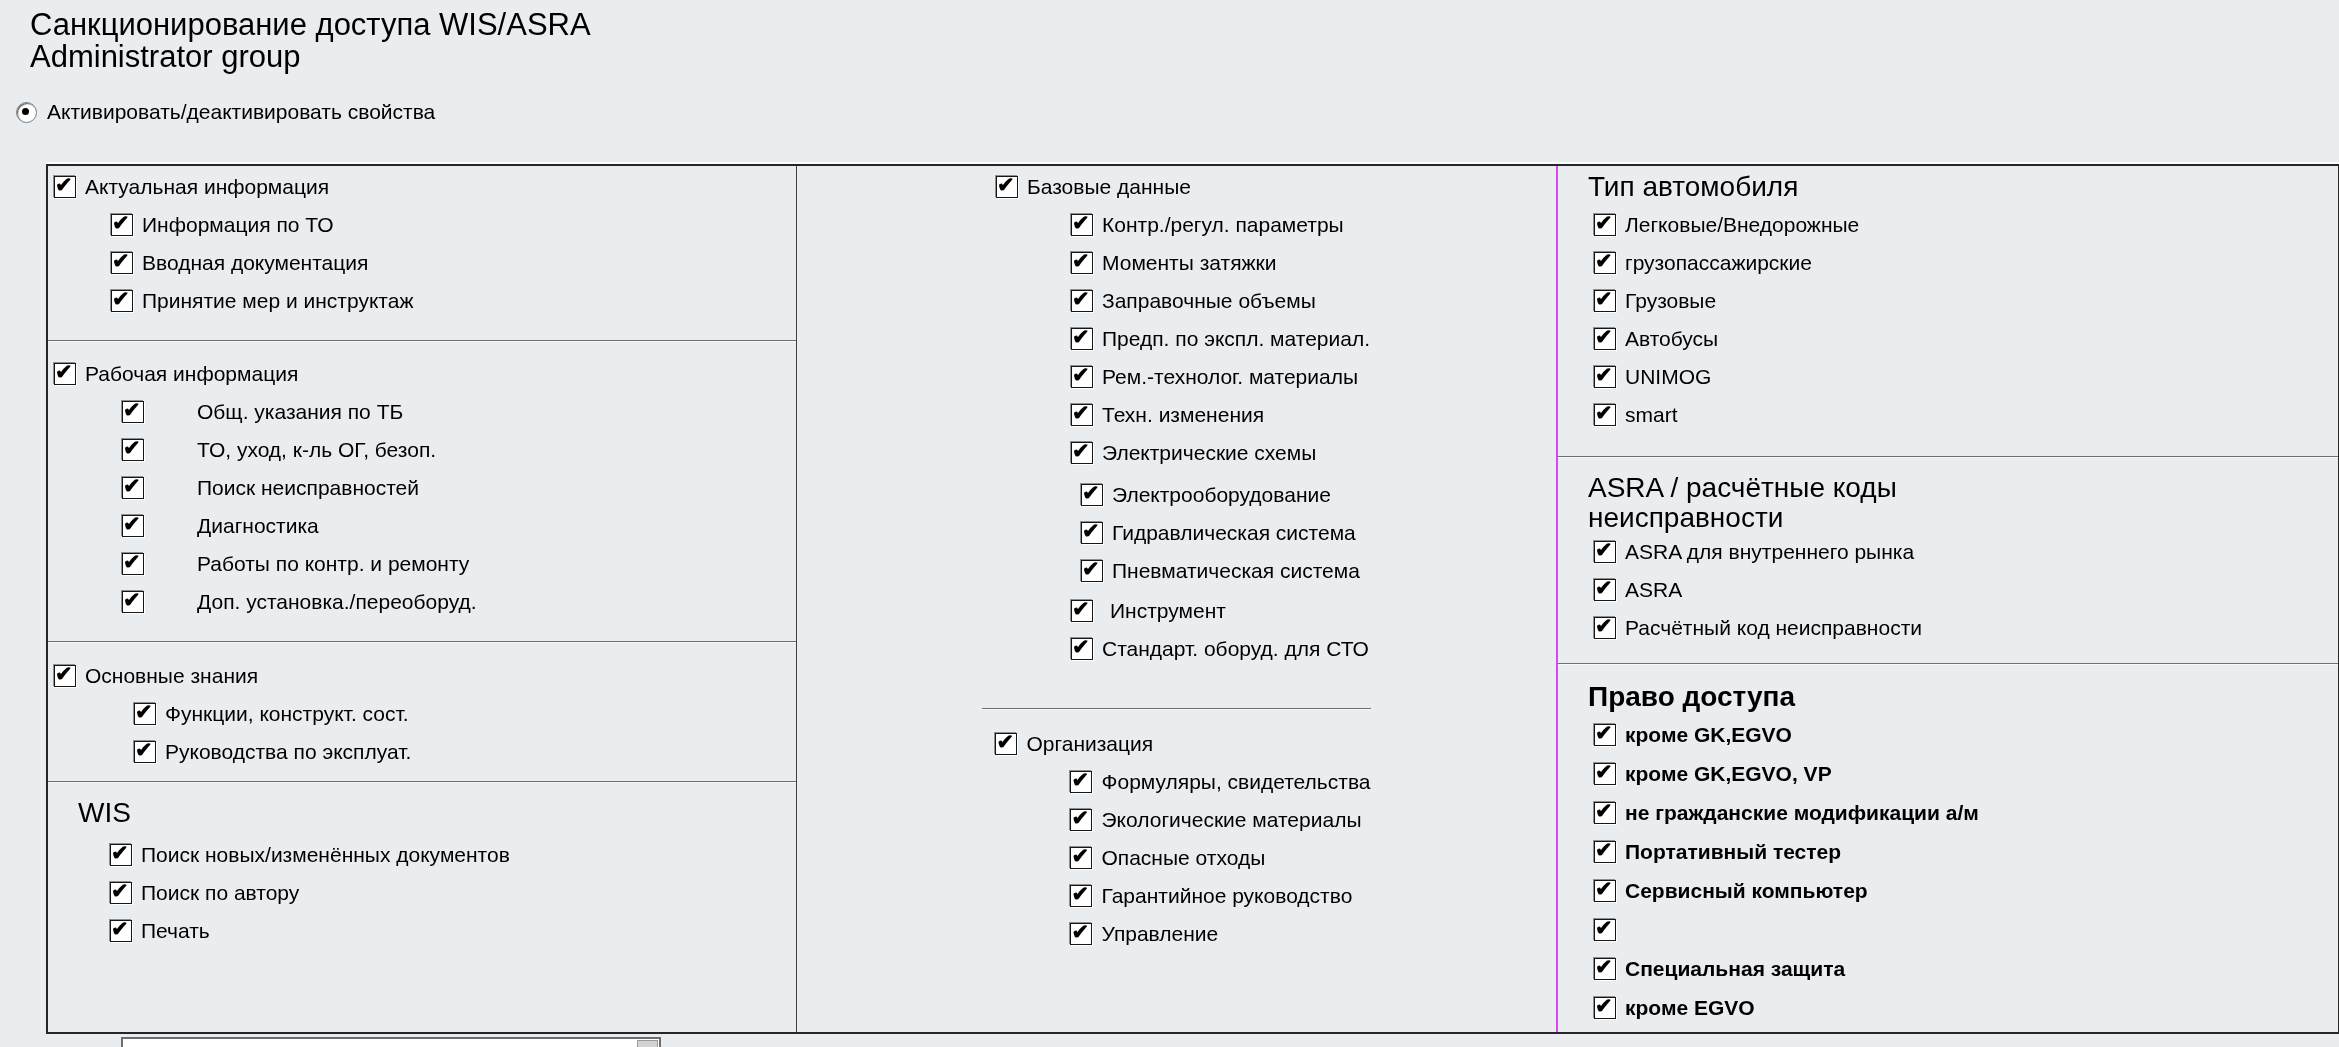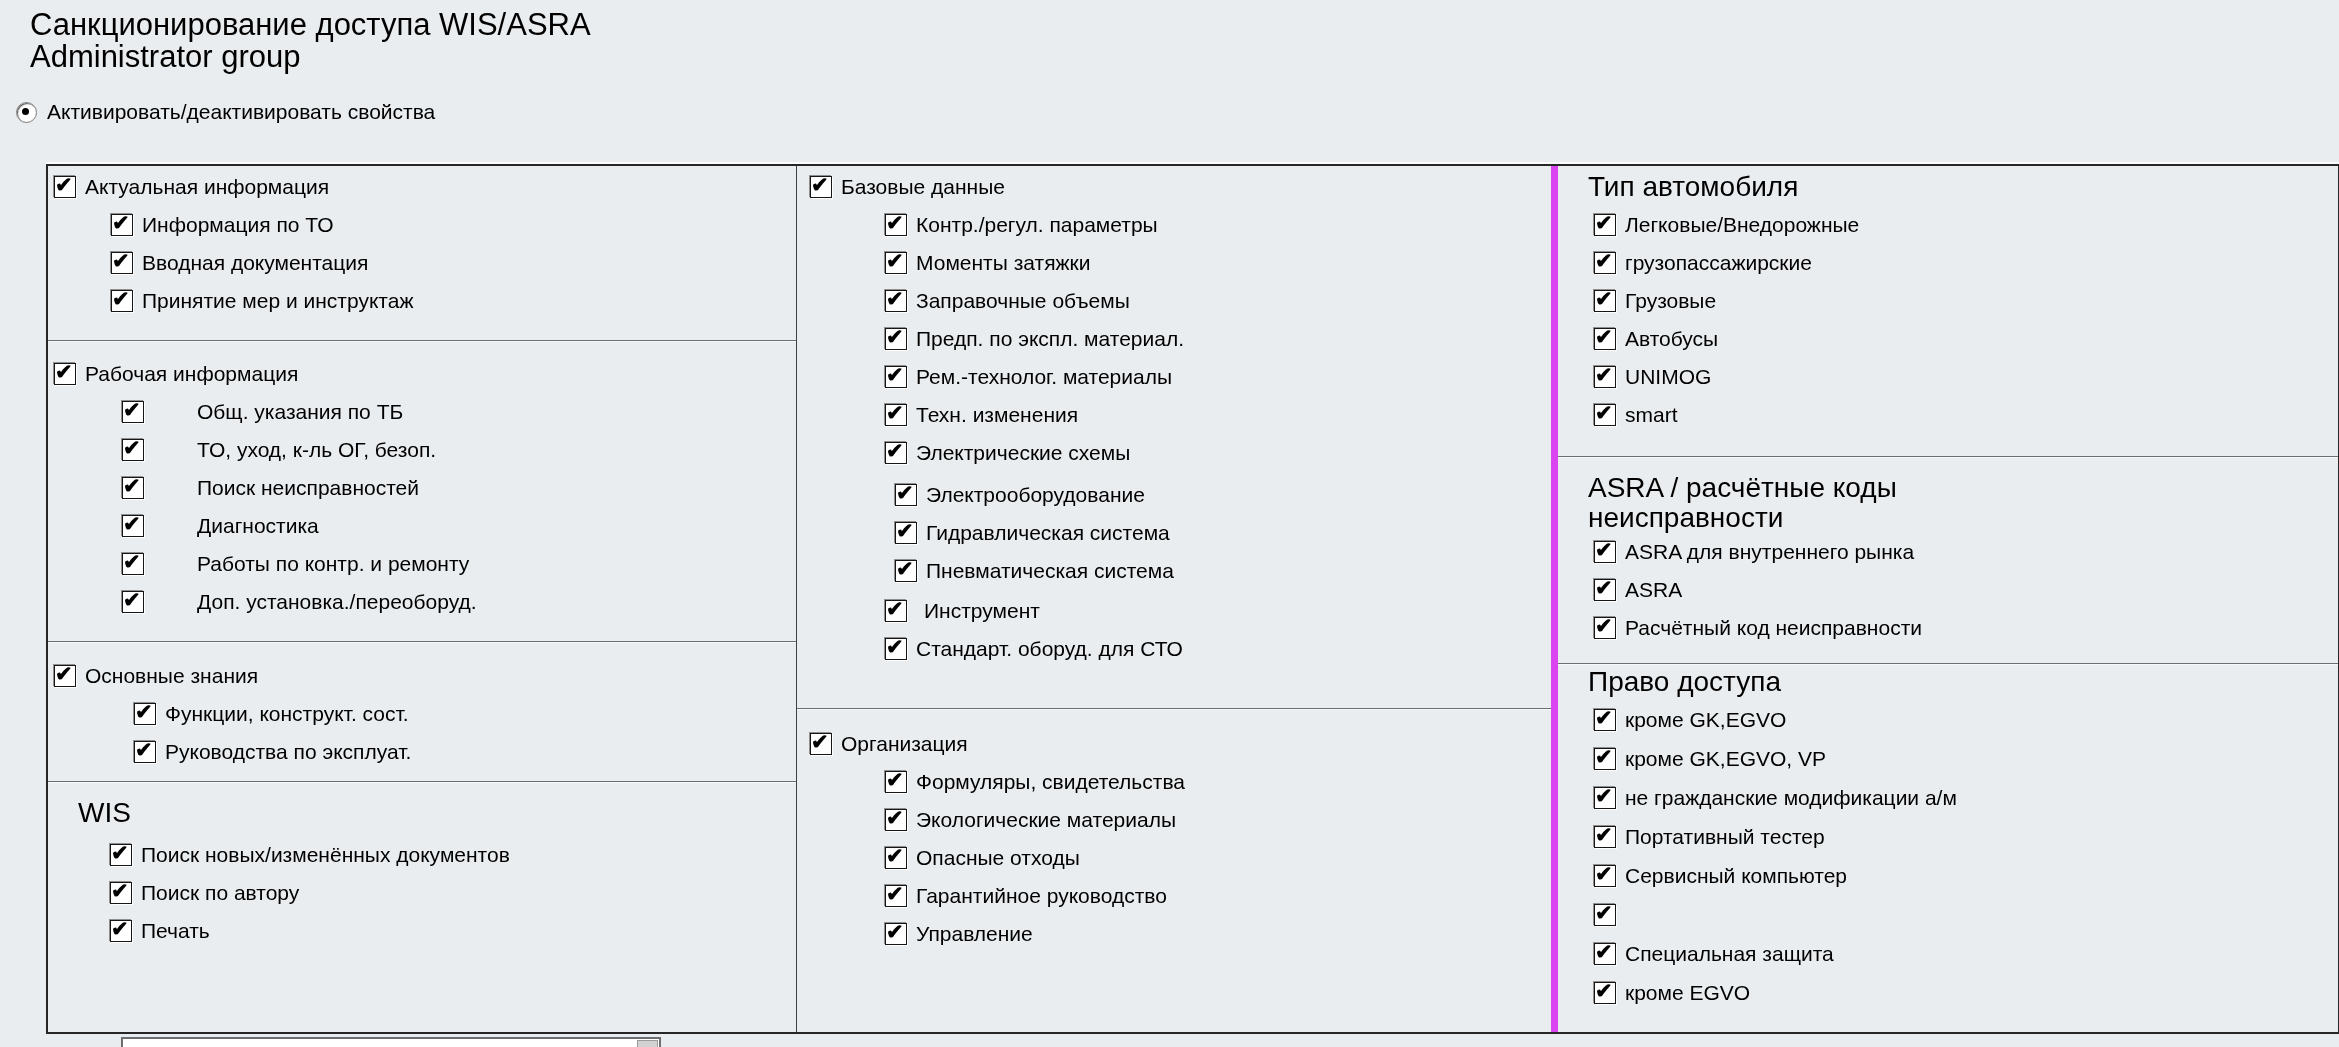--- a/index.html
+++ b/index.html
@@ -19,21 +19,21 @@
     content:"";position:absolute;left:5px;top:5px;width:7px;height:7px;border-radius:50%;background:#000;
   }
   .panel{
     position:absolute;left:34px;top:164px;width:2294px;height:870px;
     border:2px solid #262626;box-sizing:border-box;display:flex;
     box-shadow:2px 0 0 #fbfcfd, 0 -2px 0 #fbfcfd;
     margin-left:12px;
   }
   .col{position:relative;box-sizing:border-box;display:flex;flex-direction:column;}
   .col1{width:749px;border-right:1px solid #3f3f3f;}
-  .col2{width:761px;border-right:7px solid #d946ef;}
+  .col2{width:761px;border-right:2px solid #d946ef;align-items:center;}
   .col3{flex:1;}
   .section{box-sizing:border-box;}
   .section + .section{border-top:1px solid #6e6e6e;box-shadow:inset 0 1px 0 #f6f8f9;}
   .grow{flex:1;}
   .row{display:flex;align-items:center;height:38px;font-size:21px;white-space:nowrap;}
   .row39{height:39px;}
   .hdr-label{font-size:28px;display:flex;align-items:center;height:38px;white-space:nowrap;}
   .hdr-2line{height:60px;line-height:30px;align-items:flex-start;white-space:pre-line;}
   .cb{
     width:20px;height:20px;background:#fff;flex:none;position:relative;
@@ -57,21 +57,21 @@
   .col3 .child{padding-left:36px;}
   
   .col1 .sec1{padding-top:2px;padding-bottom:20px;}
   .col1 .sec2{padding-top:14px;padding-bottom:20px;}
   .col1 .sec3{padding-top:15px;padding-bottom:10px;}
   .col1 .sec4{padding-top:12px;}
   .col2 .sec1{padding-top:2px;padding-bottom:40px;}
   .col2 .sec2{padding-top:16px;}
   .col3 .sec1{padding-top:2px;padding-bottom:22px;}
   .col3 .sec2{padding-top:16px;padding-bottom:16px;}
-  .col3 .sec3{}
+  .col3 .sec3{padding-top:15px;font-weight:bold;}
   .gap4{margin-top:4px;}
   .gap2{margin-top:2px;gap:8px;}
   
   .partial-list{
     position:absolute;left:121px;top:1037px;width:540px;height:14px;
     background:#fff;border:2px solid #6e6e6e;border-bottom:none;box-sizing:border-box;
   }
   .partial-list .sb{
     position:absolute;right:1px;top:1px;width:19px;height:10px;
     background:#d2d2d2;border:1px solid #9a9a9a;border-bottom:none;

